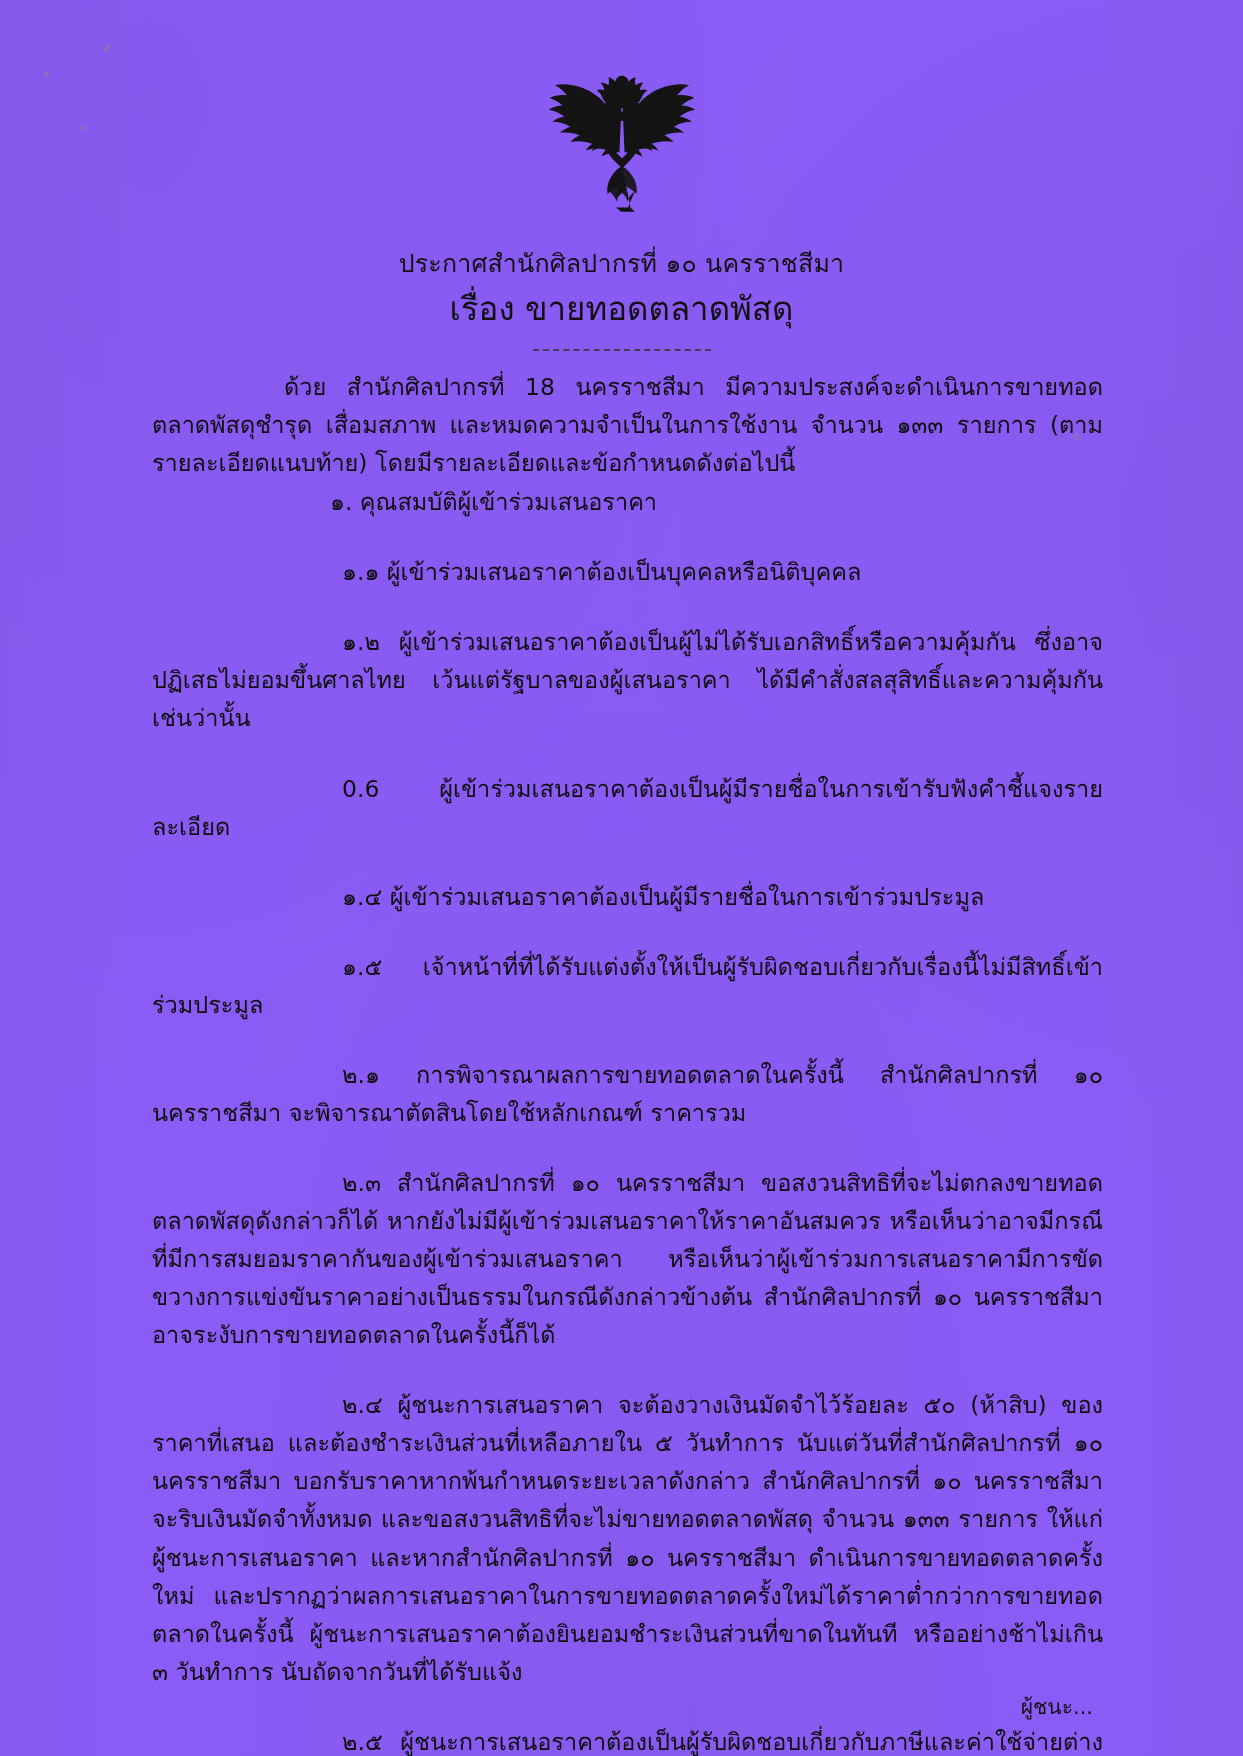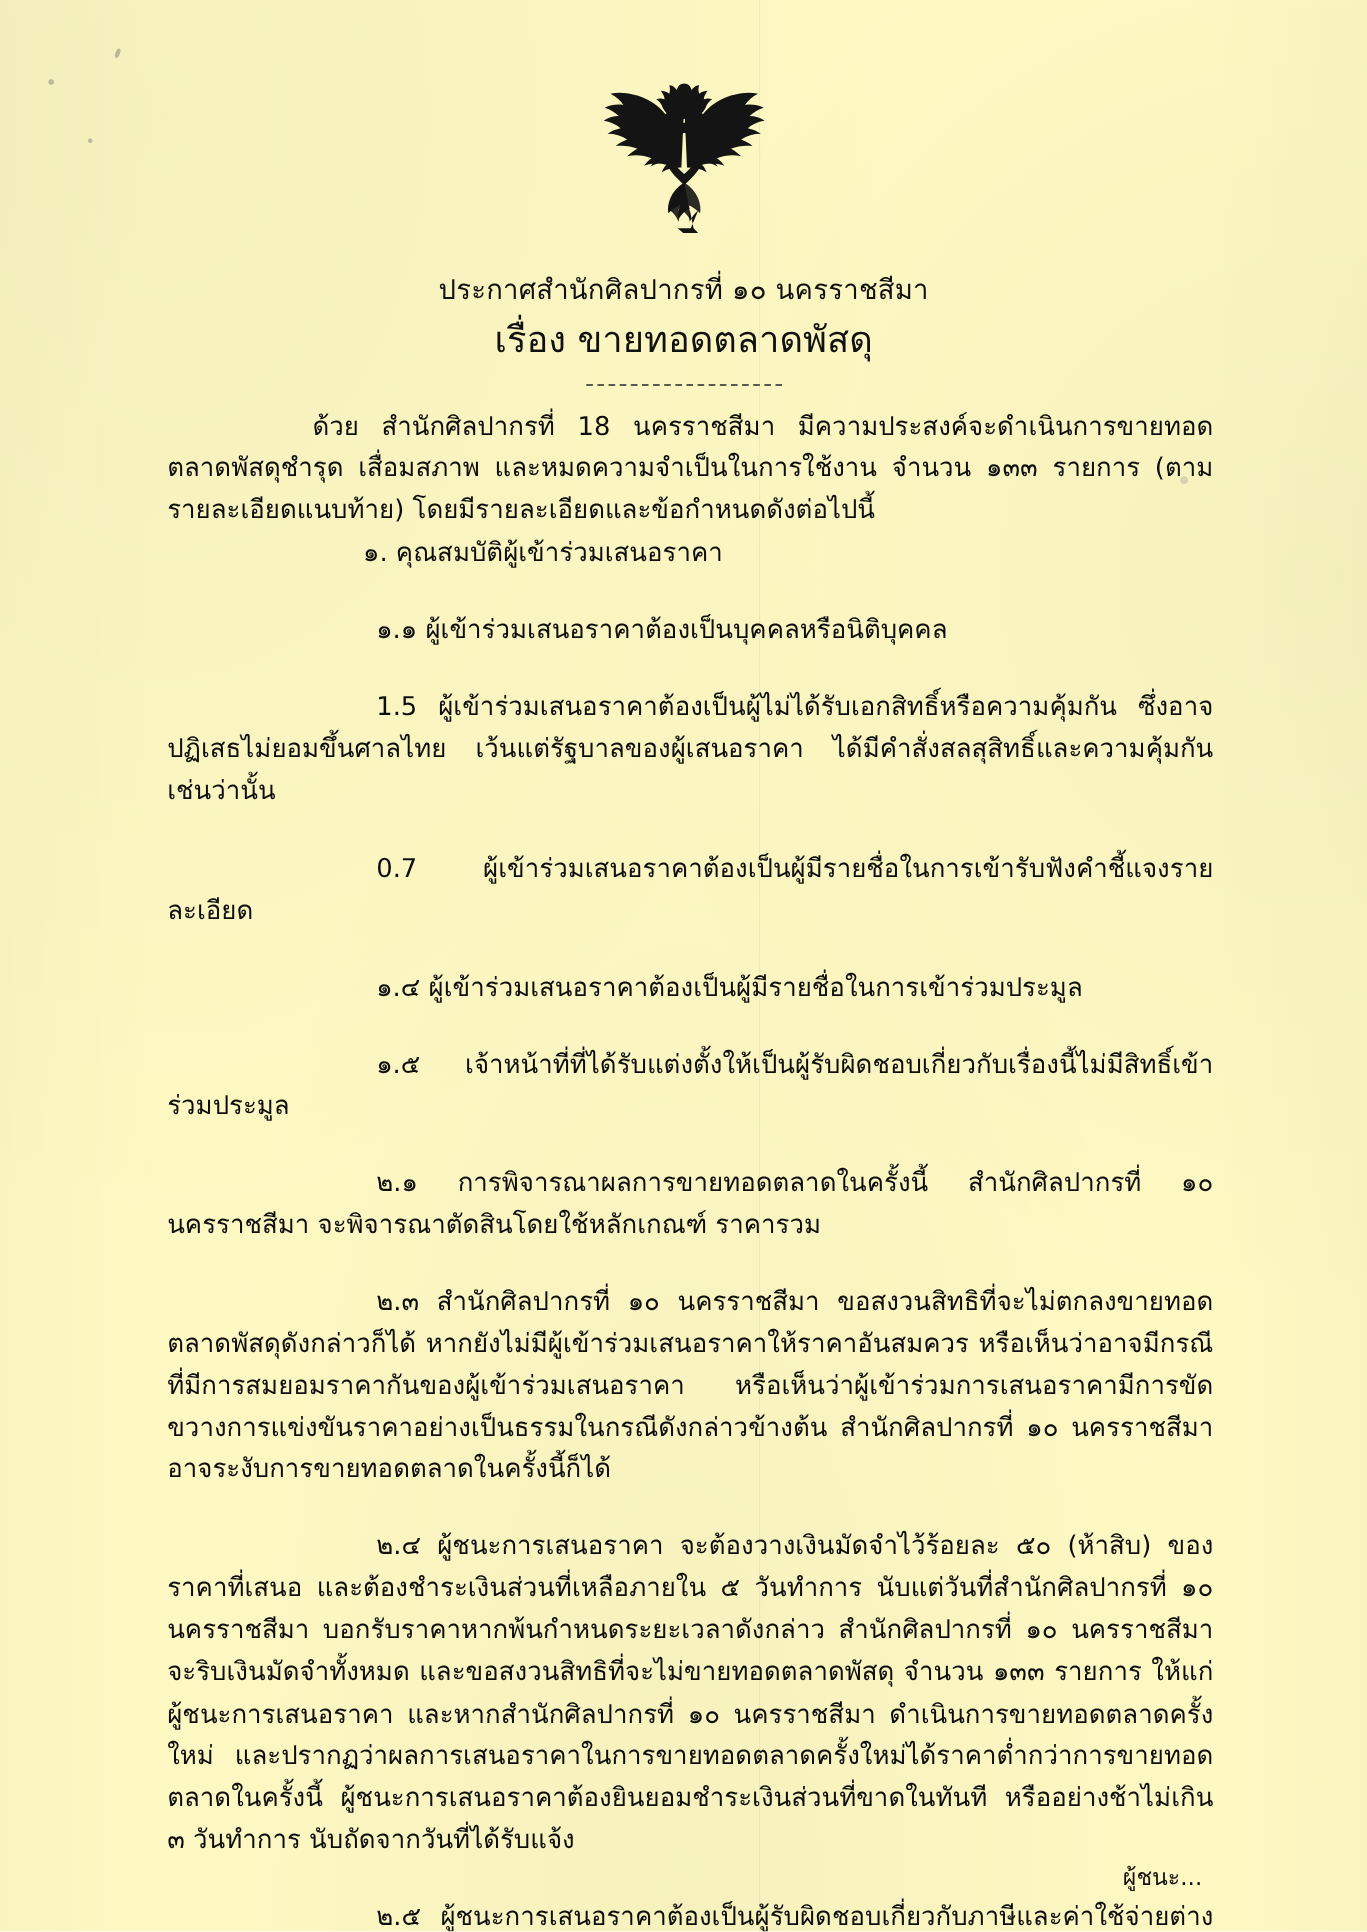--- a/index.html
+++ b/index.html
@@ -7,21 +7,21 @@
     padding: 0;
     background: #ffffff;
   }
   body {
     font-family: "DejaVu Sans", "Liberation Sans", sans-serif;
   }
   .page {
     position: relative;
     width: 1243px;
     height: 1756px;
-    background: #fef9c3;
+    background: #8b5cf6;
     overflow: hidden;
     box-sizing: border-box;
   }
   
   .scan-shade {
     position: absolute;
     inset: 0;
     pointer-events: none;
     background:
       radial-gradient(ellipse at 12% 6%, rgba(0,0,0,0.035), rgba(0,0,0,0) 45%),
@@ -139,22 +139,22 @@
   <div class="doc-head">
     <div class="line1">ประกาศสำนักศิลปากรที่ ๑๐ นครราชสีมา</div>
     <div class="line2">เรื่อง ขายทอดตลาดพัสดุ</div>
     <div class="rule"></div>
   </div>
 
   <div class="body-text">
     <p class="p ind-1">ด้วย สำนักศิลปากรที่ 18 นครราชสีมา มีความประสงค์จะดำเนินการขายทอดตลาดพัสดุชำรุด เสื่อมสภาพ และหมดความจำเป็นในการใช้งาน จำนวน ๑๓๓ รายการ (ตามรายละเอียดแนบท้าย) โดยมีรายละเอียดและข้อกำหนดดังต่อไปนี้</p>
     <p class="p ind-3">๑. คุณสมบัติผู้เข้าร่วมเสนอราคา</p>
     <p class="p ind-4">๑.๑ ผู้เข้าร่วมเสนอราคาต้องเป็นบุคคลหรือนิติบุคคล</p>
-    <p class="p ind-4">1.5 ผู้เข้าร่วมเสนอราคาต้องเป็นผู้ไม่ได้รับเอกสิทธิ์หรือความคุ้มกัน ซึ่งอาจปฏิเสธไม่ยอมขึ้นศาลไทย เว้นแต่รัฐบาลของผู้เสนอราคา ได้มีคำสั่งสลสุสิทธิ์และความคุ้มกันเช่นว่านั้น</p>
-    <p class="p ind-4">0.7 ผู้เข้าร่วมเสนอราคาต้องเป็นผู้มีรายชื่อในการเข้ารับฟังคำชี้แจงรายละเอียด</p>
+    <p class="p ind-4">๑.๒ ผู้เข้าร่วมเสนอราคาต้องเป็นผู้ไม่ได้รับเอกสิทธิ์หรือความคุ้มกัน ซึ่งอาจปฏิเสธไม่ยอมขึ้นศาลไทย เว้นแต่รัฐบาลของผู้เสนอราคา ได้มีคำสั่งสลสุสิทธิ์และความคุ้มกันเช่นว่านั้น</p>
+    <p class="p ind-4">0.6 ผู้เข้าร่วมเสนอราคาต้องเป็นผู้มีรายชื่อในการเข้ารับฟังคำชี้แจงรายละเอียด</p>
     <p class="p ind-4">๑.๔ ผู้เข้าร่วมเสนอราคาต้องเป็นผู้มีรายชื่อในการเข้าร่วมประมูล</p>
     <p class="p ind-4">๑.๕ เจ้าหน้าที่ที่ได้รับแต่งตั้งให้เป็นผู้รับผิดชอบเกี่ยวกับเรื่องนี้ไม่มีสิทธิ์เข้าร่วมประมูล</p>
     <p class="p ind-4">๒.๑ การพิจารณาผลการขายทอดตลาดในครั้งนี้ สำนักศิลปากรที่ ๑๐ นครราชสีมา จะพิจารณาตัดสินโดยใช้หลักเกณฑ์ ราคารวม</p>
     <p class="p ind-4">๒.๓ สำนักศิลปากรที่ ๑๐ นครราชสีมา ขอสงวนสิทธิที่จะไม่ตกลงขายทอดตลาดพัสดุดังกล่าวก็ได้ หากยังไม่มีผู้เข้าร่วมเสนอราคาให้ราคาอันสมควร หรือเห็นว่าอาจมีกรณีที่มีการสมยอมราคากันของผู้เข้าร่วมเสนอราคา หรือเห็นว่าผู้เข้าร่วมการเสนอราคามีการขัดขวางการแข่งขันราคาอย่างเป็นธรรมในกรณีดังกล่าวข้างต้น สำนักศิลปากรที่ ๑๐ นครราชสีมา อาจระงับการขายทอดตลาดในครั้งนี้ก็ได้</p>
     <p class="p ind-4">๒.๔ ผู้ชนะการเสนอราคา จะต้องวางเงินมัดจำไว้ร้อยละ ๕๐ (ห้าสิบ) ของราคาที่เสนอ และต้องชำระเงินส่วนที่เหลือภายใน ๕ วันทำการ นับแต่วันที่สำนักศิลปากรที่ ๑๐ นครราชสีมา บอกรับราคาหากพ้นกำหนดระยะเวลาดังกล่าว สำนักศิลปากรที่ ๑๐ นครราชสีมา จะริบเงินมัดจำทั้งหมด และขอสงวนสิทธิที่จะไม่ขายทอดตลาดพัสดุ จำนวน ๑๓๓ รายการ ให้แก่ผู้ชนะการเสนอราคา และหากสำนักศิลปากรที่ ๑๐ นครราชสีมา ดำเนินการขายทอดตลาดครั้งใหม่ และปรากฏว่าผลการเสนอราคาในการขายทอดตลาดครั้งใหม่ได้ราคาต่ำกว่าการขายทอดตลาดในครั้งนี้ ผู้ชนะการเสนอราคาต้องยินยอมชำระเงินส่วนที่ขาดในทันที หรืออย่างช้าไม่เกิน ๓ วันทำการ นับถัดจากวันที่ได้รับแจ้ง</p>
     <p class="p ind-4">๒.๕ ผู้ชนะการเสนอราคาต้องเป็นผู้รับผิดชอบเกี่ยวกับภาษีและค่าใช้จ่ายต่าง ๆ ที่เกิดขึ้นซึ่งเกี่ยวข้องกับพัสดุที่ขายทอดตลาด โดยจะเรียกร้องใด ๆ จากสำนักศิลปากรที่ ๑๐ นครราชสีมา</p>
     <p class="p ind-4">๒.๖ ผู้ชนะการเสนอราคา ต้องดำเนินการขนย้ายพัสดุออกไปจากสำนักศิลปากรที่ ๑๐ นครราชสีมา ภายใน ๕ วันทำการ นับแต่วันที่ชำระค่าพัสดุไว้ถูกต้องครบถ้วนหรือวันที่ได้รับแจ้ง แล้วแต่กรณี หากไม่ดำเนินการขนย้ายพัสดุภายในระยะเวลาที่กำหนด สำนักศิลปากรที่ ๑๐ นครราชสีมา สงวนสิทธิที่จะริบเงินค่าพัสดุ</p>
   </div>
 
   <div class="signoff">ผู้ชนะ...</div>

